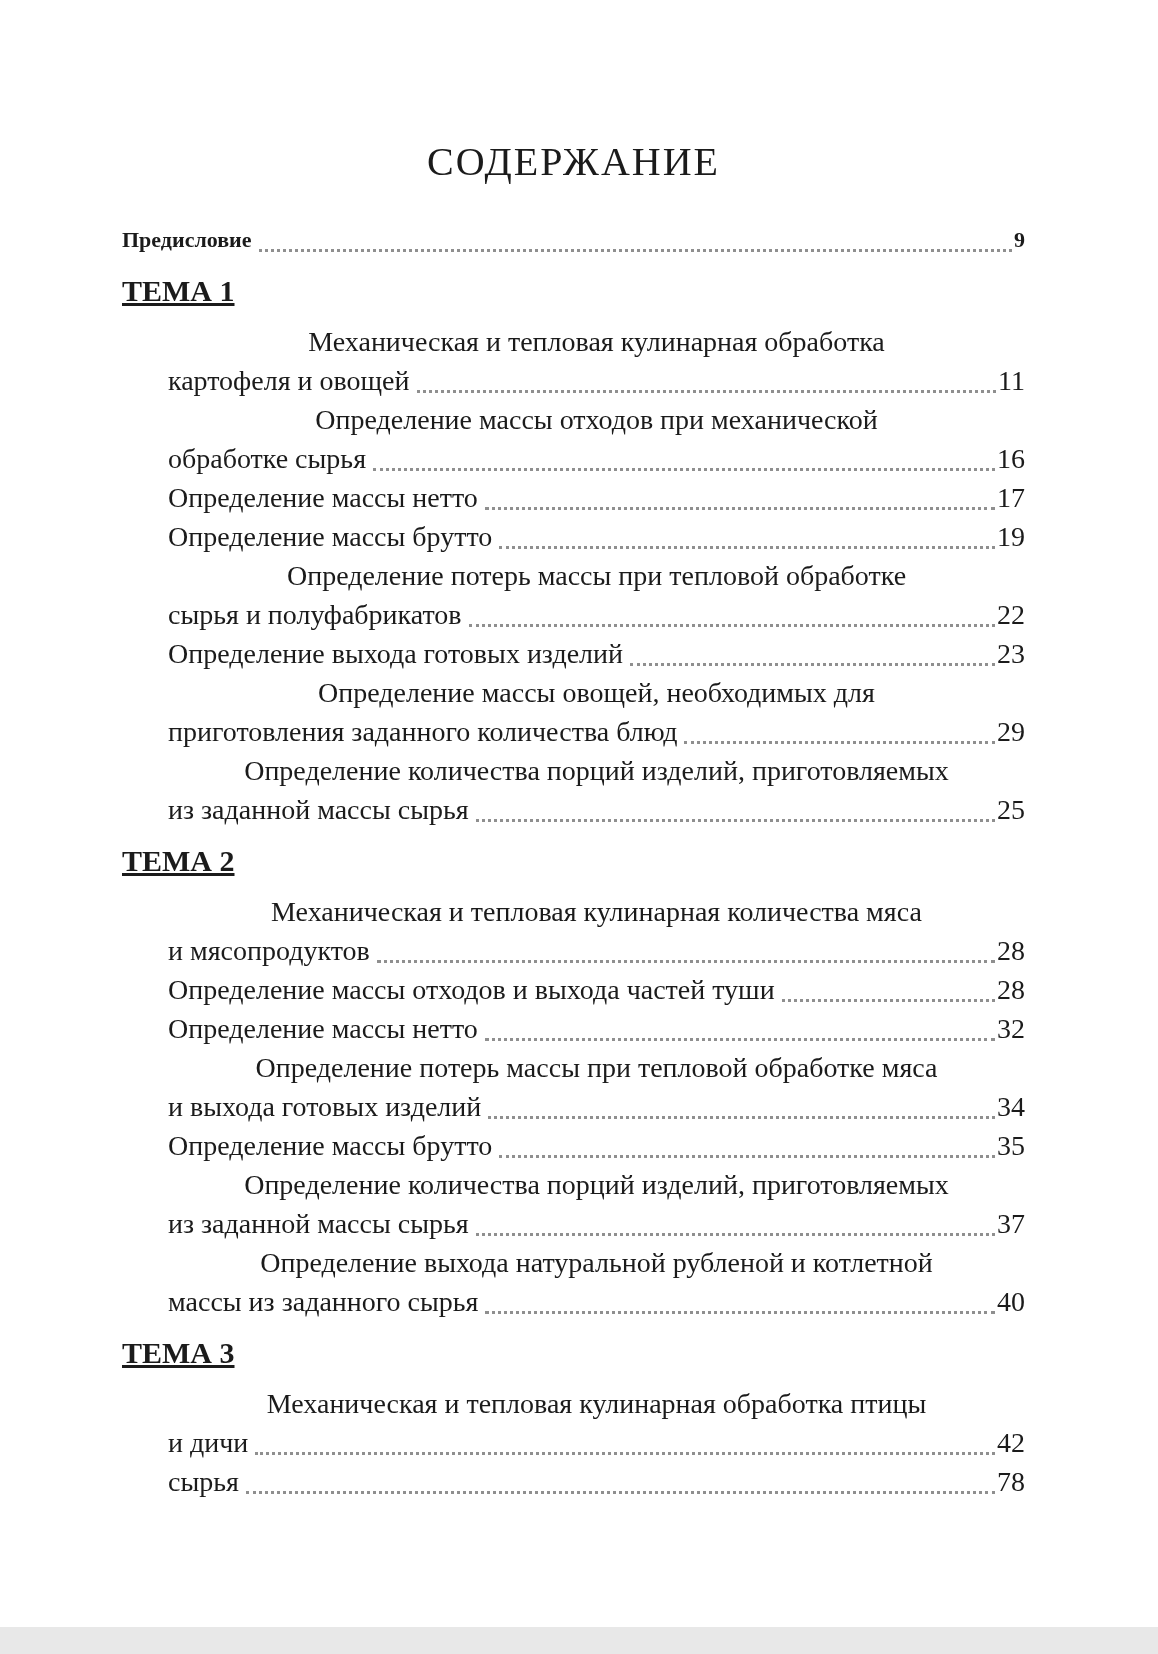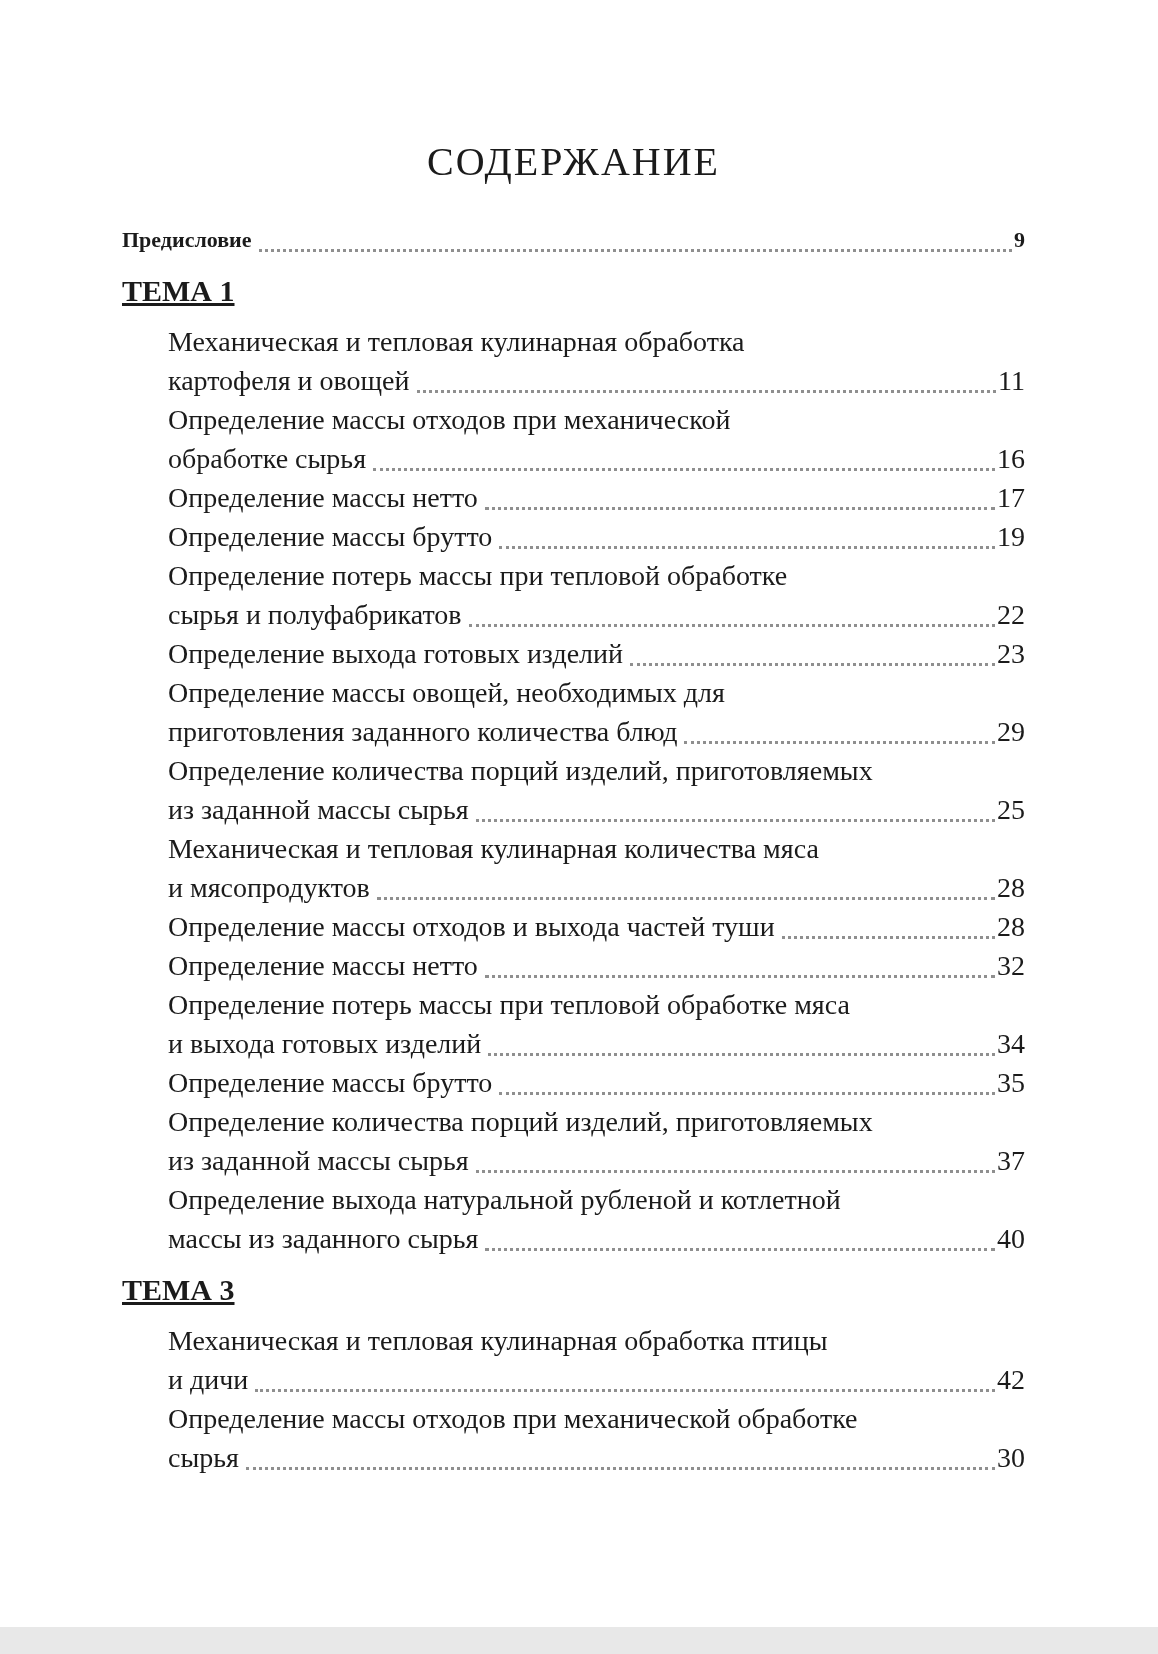--- a/index.html
+++ b/index.html
@@ -28,20 +28,21 @@
     line-height: 48px;
     letter-spacing: 2px;
     text-align: center;
   }
   .toc-item {
     font-size: 28px;
     line-height: 39px;
   }
   .toc-item.entry {
     padding-left: 46px;
+    text-align: center;
   }
   .toc-item.theme {
     font-weight: bold;
     font-size: 30px;
     margin: 12px 0;
     text-decoration: underline;
   }
   .toc-item.preface .label,
   .toc-item.preface .pagenum {
     font-weight: bold;
@@ -137,20 +138,21 @@
           </div>
         </div>
         <div class="toc-item entry">
           <div class="pre-line">Определение количества порций изделий, приготовляемых</div>
           <div class="dotted-row">
             <span class="label">из заданной массы сырья</span>
             <span class="leader"></span>
             <span class="pagenum">25</span>
           </div>
         </div>
+        <div class="toc-item theme">ТЕМА 2</div>
         <div class="toc-item entry">
           <div class="pre-line">Механическая и тепловая кулинарная количества мяса</div>
           <div class="dotted-row">
             <span class="label">и мясопродуктов</span>
             <span class="leader"></span>
             <span class="pagenum">28</span>
           </div>
         </div>
         <div class="toc-item entry">
           <div class="dotted-row">
@@ -200,22 +202,21 @@
         <div class="toc-item theme">ТЕМА 3</div>
         <div class="toc-item entry">
           <div class="pre-line">Механическая и тепловая кулинарная обработка птицы</div>
           <div class="dotted-row">
             <span class="label">и дичи</span>
             <span class="leader"></span>
             <span class="pagenum">42</span>
           </div>
         </div>
         <div class="toc-item entry">
-          <div class="pre-line">Определение массы отходов при механической обработке</div>
           <div class="dotted-row">
             <span class="label">сырья</span>
             <span class="leader"></span>
-            <span class="pagenum">30</span>
+            <span class="pagenum">78</span>
           </div>
         </div>
       </div>
   </div>
 </div>
 
 </body></html>

